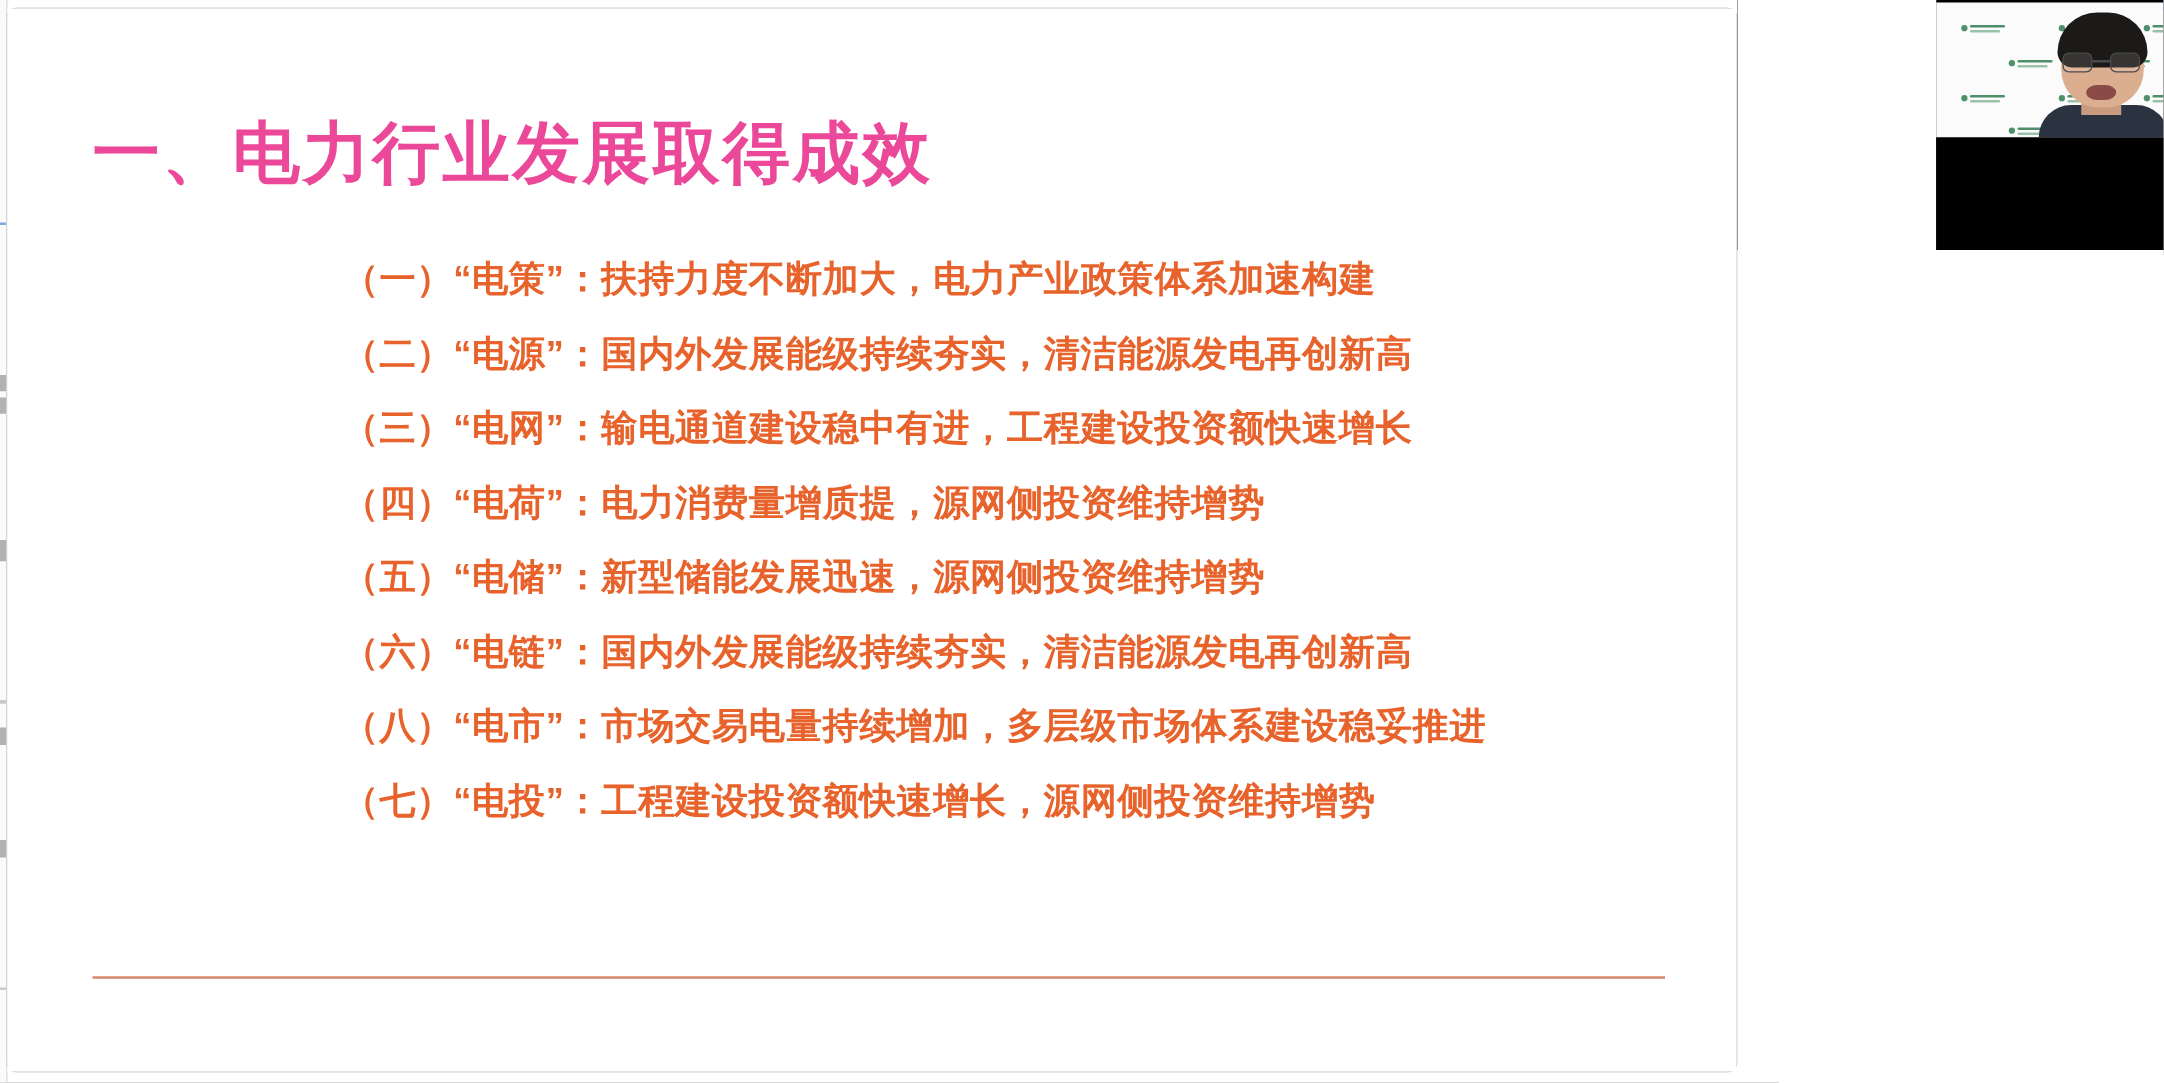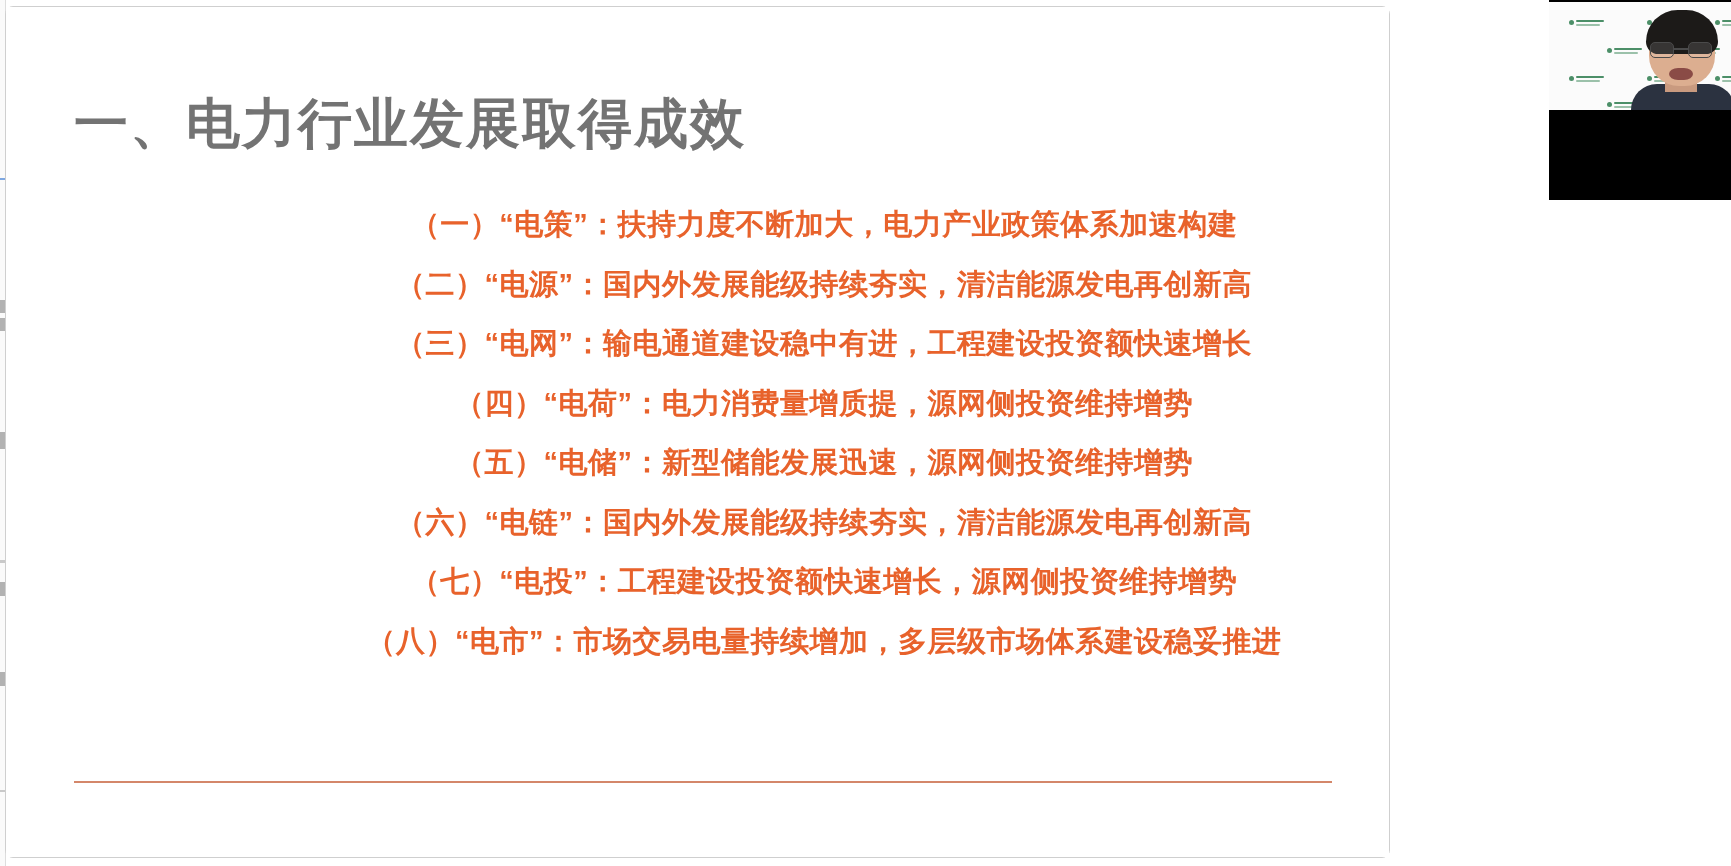--- a/index.html
+++ b/index.html
@@ -107,39 +107,38 @@
     overflow: hidden;
   }
 
   .slide-title {
     position: absolute;
     left: 68px;
     top: 88px;
     font-size: 54px;
     line-height: 1.05;
     font-weight: 700;
-    color: #737373;
+    color: #ec4899;
     letter-spacing: 2px;
     white-space: nowrap;
   }
 
   .bullet-list {
     position: absolute;
     left: 268px;
     top: 188px;
     width: 1100px;
   }
   .bullet-row {
     font-size: 29px;
     line-height: 59.5px;
     font-weight: 700;
     color: #E8622B;
     white-space: nowrap;
     letter-spacing: .5px;
-    text-align: center;
   }
 
   .rule {
     position: absolute;
     left: 68px;
     top: 774px;
     width: 1258px;
     height: 0;
     border-top: 2px solid #d4876a;
   }
@@ -332,22 +331,22 @@
 
     <div class="slide-title">一、电力行业发展取得成效</div>
 
     <div class="bullet-list">
       <div class="bullet-row">（一）“电策”：扶持力度不断加大，电力产业政策体系加速构建</div>
       <div class="bullet-row">（二）“电源”：国内外发展能级持续夯实，清洁能源发电再创新高</div>
       <div class="bullet-row">（三）“电网”：输电通道建设稳中有进，工程建设投资额快速增长</div>
       <div class="bullet-row">（四）“电荷”：电力消费量增质提，源网侧投资维持增势</div>
       <div class="bullet-row">（五）“电储”：新型储能发展迅速，源网侧投资维持增势</div>
       <div class="bullet-row">（六）“电链”：国内外发展能级持续夯实，清洁能源发电再创新高</div>
+      <div class="bullet-row">（八）“电市”：市场交易电量持续增加，多层级市场体系建设稳妥推进</div>
       <div class="bullet-row">（七）“电投”：工程建设投资额快速增长，源网侧投资维持增势</div>
-      <div class="bullet-row">（八）“电市”：市场交易电量持续增加，多层级市场体系建设稳妥推进</div>
     </div>
 
     <div class="rule"></div>
   </div>
 
   <div class="bottom-caption"></div>
 
   <div class="webcam">
     <div class="cam-white-left"></div>
     <div class="cam-feed">

